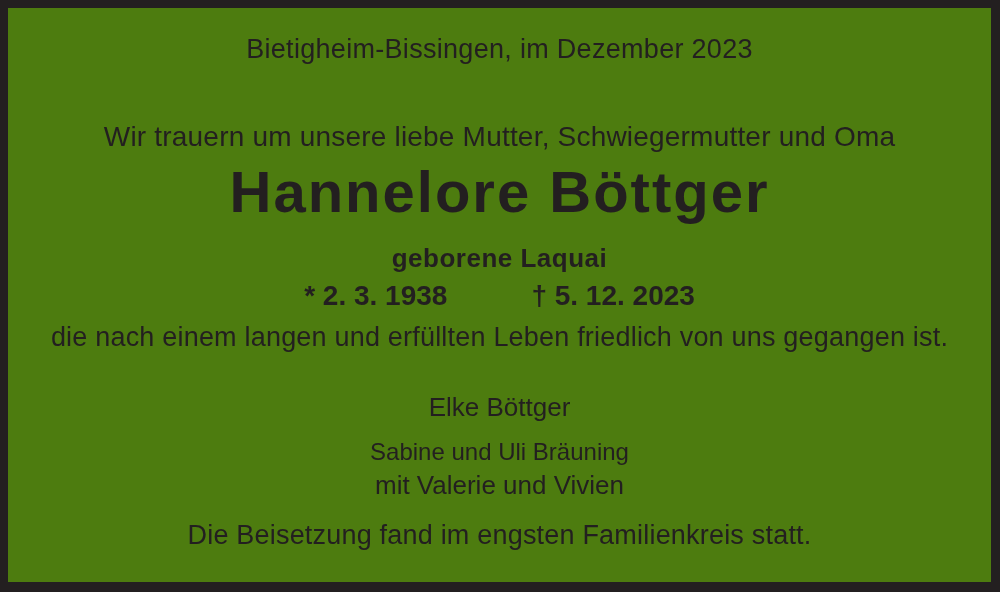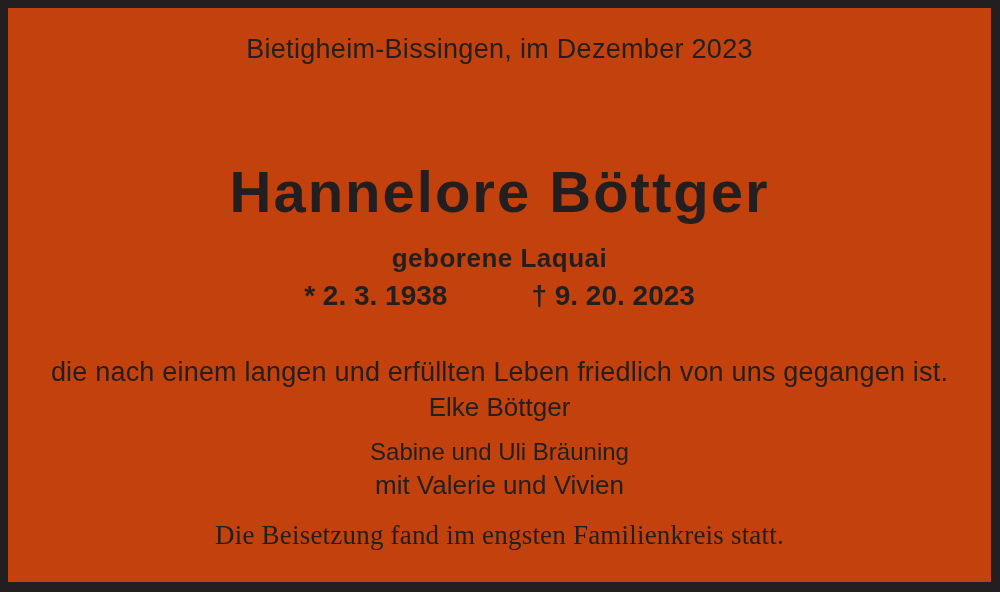--- a/index.html
+++ b/index.html
@@ -15,58 +15,59 @@
     background: #ffffff;
     overflow: hidden;
   }
   .notice-frame {
     position: absolute;
     inset: 0;
     box-sizing: border-box;
     border-style: solid;
     border-color: #231f20;
     border-width: 8px 9px 10px 8px;
-    background: #c2410c;
+    background: #4d7c0f;
   }
   .line {
     position: absolute;
     left: 0;
     right: 0;
     text-align: center;
     color: #231f20;
     line-height: 1.18;
     white-space: nowrap;
   }
   .dateline   { top: 26px;  font-size: 27px; letter-spacing: 0.3px; }
   .intro      { top: 112px; font-size: 28px; letter-spacing: 0.2px; }
   .name       { top: 150px; font-size: 58px; font-weight: bold; letter-spacing: 2px; }
   .maiden     { top: 235px; font-size: 26px; font-weight: bold; letter-spacing: 0.5px; }
   .dates      { top: 271px; font-size: 28px; font-weight: bold; }
   .dates .birth { margin-right: 84px; }
-  .eulogy     { top: 349px; font-size: 27px; letter-spacing: 0.2px; }
+  .eulogy     { top: 314px; font-size: 27px; letter-spacing: 0.2px; }
   .mourner-1  { top: 384px; font-size: 26px; }
   .mourner-2  { top: 430px; font-size: 24px; }
   .mourner-3  { top: 462px; font-size: 26px; }
-  .closing    { top: 512px; font-size: 27px; letter-spacing: 0.2px; font-family: Liberation Serif, serif; }
+  .closing    { top: 512px; font-size: 27px; letter-spacing: 0.2px; }
 </style>
 </head>
 <body>
 
 <div class="stage">
   <div class="notice-frame">
 
     <div class="line dateline">Bietigheim-Bissingen, im Dezember 2023</div>
 
+    <div class="line intro">Wir trauern um unsere liebe Mutter, Schwiegermutter und Oma</div>
 
     <div class="line maiden">geborene Laquai</div>
 
     <div class="line name">Hannelore Böttger</div>
 
     <div class="line dates">
-      <span class="birth">* 2. 3. 1938</span><span class="death">† 9. 20. 2023</span>
+      <span class="birth">* 2. 3. 1938</span><span class="death">† 5. 12. 2023</span>
     </div>
 
     <div class="line eulogy">die nach einem langen und erfüllten Leben friedlich von uns gegangen ist.</div>
 
     <div class="line mourner-1">Elke Böttger</div>
 
     <div class="line mourner-2">Sabine und Uli Bräuning</div>
 
     <div class="line mourner-3">mit Valerie und Vivien</div>
 

